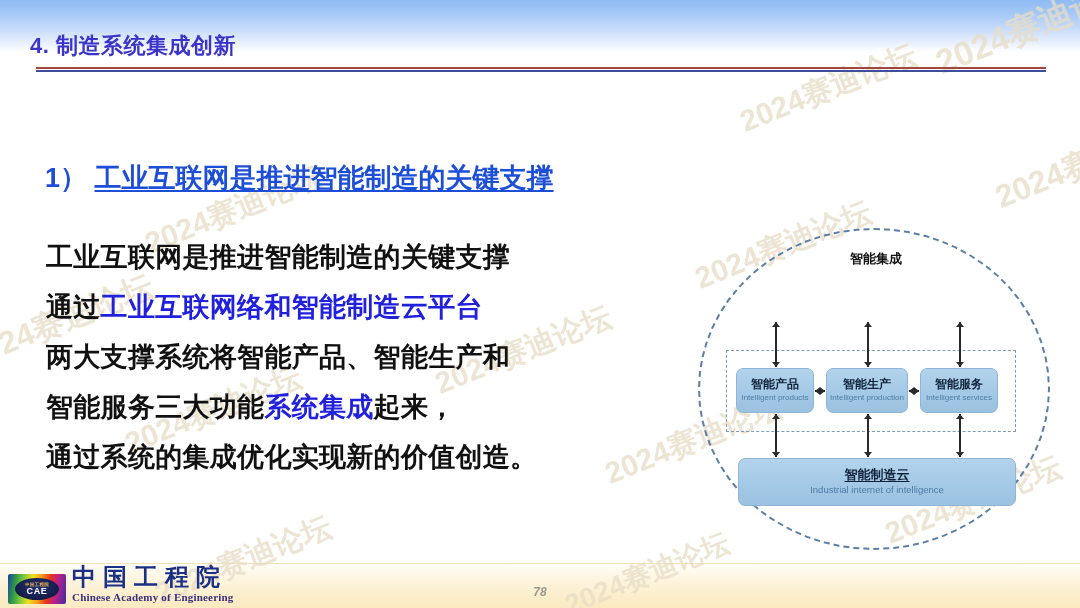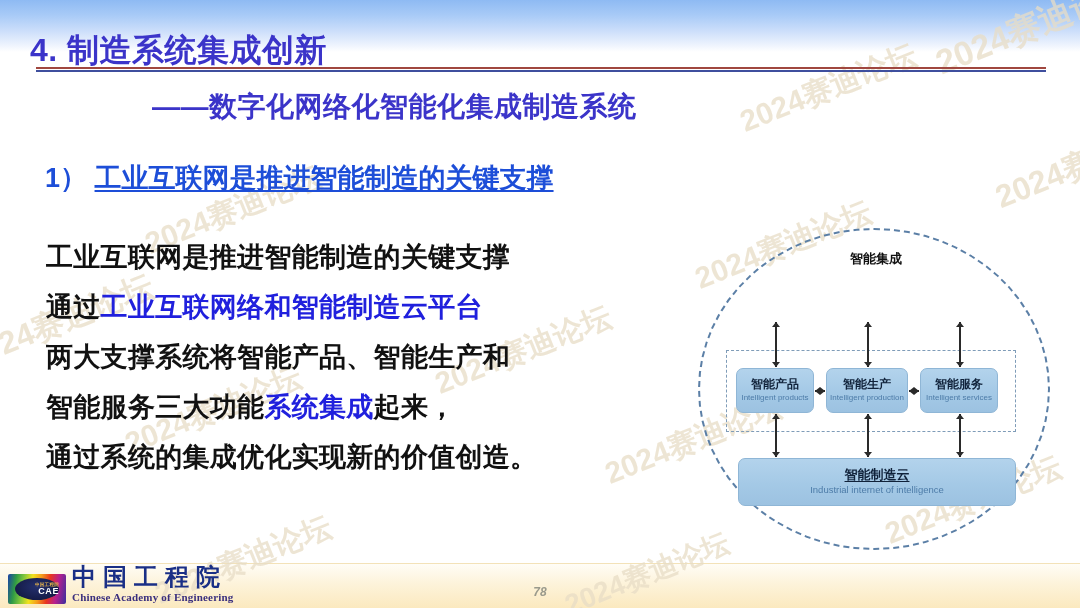--- a/index.html
+++ b/index.html
@@ -45,21 +45,21 @@
     color:#e8ddc6;
     font-weight:bold;
     white-space:nowrap;
     transform:rotate(-22deg);
     opacity:.75;
   }
 
   
   .title-block { position:absolute; left:30px; top:34px; width:1020px; }
   .title-main {
-    font-size:32px; font-weight:bold; color:#3b34c9;
+    font-size:22px; font-weight:bold; color:#3b34c9;
     letter-spacing:.5px; line-height:1.05;
     white-space:nowrap;
   }
   .rule-red {
     position:absolute; left:36px; top:67px; width:1010px; height:2px;
     background:#a0473f;
   }
   .rule-blue {
     position:absolute; left:36px; top:70px; width:1010px; height:2px;
     background:#3f4f9e;
@@ -164,21 +164,21 @@
   .cae-mark {
     position:relative; width:58px; height:30px;
     background:linear-gradient(100deg,#1b3fa8 0%,#2f9b45 14%,#7fc63b 26%,#f2e21c 40%,#f59a1b 54%,#e8351e 68%,#b61f8e 82%,#3b2f9e 100%);
     border-radius:2px;
     overflow:hidden;
   }
   .cae-ellipse {
     position:absolute; left:7px; top:4px; width:44px; height:22px;
     background:radial-gradient(ellipse at 50% 40%,#24306e 0%,#151c48 70%,#101538 100%);
     border-radius:50%;
-    display:flex; flex-direction:column; align-items:flex-end; justify-content:center;
+    display:flex; flex-direction:column; align-items:center; justify-content:center;
   }
   .cae-cn { font-size:4.5px; color:#e8b54a; font-weight:bold; letter-spacing:.3px; }
   .cae-en { font-size:9px; color:#ffffff; font-weight:bold; letter-spacing:.6px; line-height:1; }
   .logo-text { display:flex; flex-direction:column; }
   .logo-cn {
     font-family:"Liberation Serif", serif;
     font-size:24px; font-weight:bold; color:#1a2f86;
     letter-spacing:7px; line-height:1.1;
   }
   .logo-en {
@@ -213,21 +213,20 @@
     <span class="wm" style="left:880px;top:480px;font-size:30px;">2024赛迪论坛</span>
     <span class="wm" style="left:150px;top:540px;font-size:30px;">2024赛迪论坛</span>
     <span class="wm" style="left:560px;top:555px;font-size:28px;">2024赛迪论坛</span>
   </div>
 
   <div class="title-block">
     <div class="title-main">4. 制造系统集成创新</div>
   </div>
   <div class="rule-red"></div>
   <div class="rule-blue"></div>
-  <div class="title-sub">——数字化网络化智能化集成制造系统</div>
 
   <div class="sec-head">
     <span>1）</span>
     <span class="u">工业互联网是推进智能制造的关键支撑</span>
   </div>
 
   <div class="body-text" id="body-host">
       <div class="body-line"><span>工业互联网是推进智能制造的关键支撑</span></div>
       <div class="body-line"><span>通过</span><span class="hl">工业互联网络和智能制造云平台</span></div>
       <div class="body-line"><span>两大支撑系统将智能产品、智能生产和</span></div>

